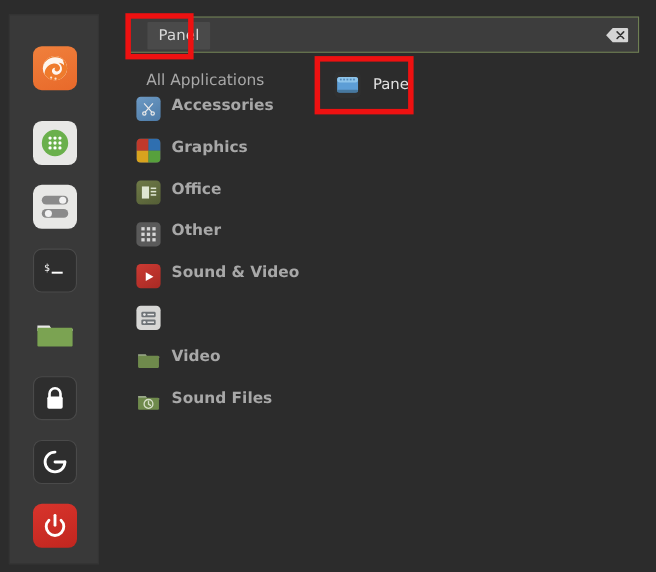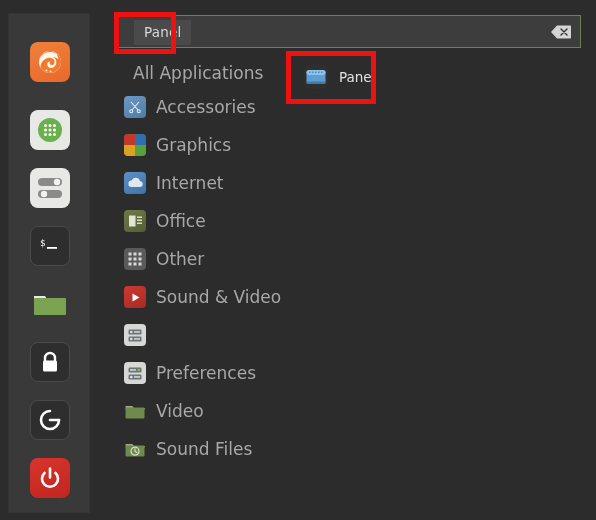--- a/index.html
+++ b/index.html
@@ -75,33 +75,34 @@
   }
 
   
   #categories {
     position: absolute;
     left: 15px; top: 58px;
     width: 175px;
   }
   .cat-row {
     height: 38px;
-    display: flex; align-items: center;
+    display: flex; align-items: flex-start;
     padding-left: 9px;
     box-sizing: border-box;
+    font-weight: bold;
   }
   .cat-head {
     height: 30px;
     display: flex; align-items: center;
     padding-left: 18px;
     box-sizing: border-box;
   }
   .cat-label {
     color: #a8a8a8;
-    font-size: 17px;
+    font-size: 14px;
     margin-left: 10px;
     white-space: nowrap;
   }
   .cat-head .cat-label { margin-left: 0; }
   .cat-icon {
     width: 22px; height: 22px;
     border-radius: 4px;
     flex: 0 0 22px;
     display:flex; align-items:center; justify-content:center;
     position: relative;
@@ -294,28 +295,20 @@
         <svg width="22" height="22" viewBox="0 0 22 22">
           <rect x="0" y="0" width="11" height="11" fill="#c0392b"></rect>
           <rect x="11" y="0" width="11" height="11" fill="#2f6fb0"></rect>
           <rect x="0" y="11" width="11" height="11" fill="#d8a31e"></rect>
           <rect x="11" y="11" width="11" height="11" fill="#57a03c"></rect>
         </svg>
       </span>
       <span class="cat-label">Graphics</span>
     </div>
 
-    <div class="cat-row">
-      <span class="cat-icon ic-internet">
-        <svg width="17" height="12" viewBox="0 0 17 12">
-          <path d="M4.5 10a3.2 3.2 0 0 1 .2-6.4A4.3 4.3 0 0 1 13 4.2a2.9 2.9 0 0 1-.4 5.8z" fill="#dfe8ef"></path>
-        </svg>
-      </span>
-      <span class="cat-label">Internet</span>
-    </div>
 
     <div class="cat-row">
       <span class="cat-icon ic-office">
         <svg width="15" height="14" viewBox="0 0 15 14">
           <rect x="1" y="1.5" width="6.5" height="11" fill="#dfe6d2"></rect>
           <g fill="#dfe6d2">
               <rect x="9" y="2.5" width="5" height="1.4"></rect>
               <rect x="9" y="5.5" width="5" height="1.4"></rect>
               <rect x="9" y="8.5" width="5" height="1.4"></rect>
             </g>
@@ -358,33 +351,20 @@
           <rect x="1.5" y="1.5" width="13" height="5" rx="1.2" fill="#6f7478"></rect>
           <rect x="1.5" y="8.5" width="13" height="5" rx="1.2" fill="#6f7478"></rect>
           <circle cx="4.3" cy="4" r="1.2" fill="#e6e6e6"></circle>
           <circle cx="4.3" cy="11" r="1.2" fill="#e6e6e6"></circle>
           <rect x="7" y="3.3" width="6" height="1.3" fill="#e6e6e6"></rect>
           <rect x="7" y="10.3" width="6" height="1.3" fill="#e6e6e6"></rect>
         </svg>
       </span>
     </div>
 
-    <div class="cat-row">
-      <span class="cat-icon ic-prefs">
-        <svg width="16" height="15" viewBox="0 0 16 15">
-          <rect x="1.5" y="1.5" width="13" height="5" rx="1.2" fill="#6f7478"></rect>
-          <rect x="1.5" y="8.5" width="13" height="5" rx="1.2" fill="#6f7478"></rect>
-          <circle cx="11.7" cy="4" r="1.3" fill="#7fc143"></circle>
-          <circle cx="4.3" cy="11" r="1.3" fill="#e6e6e6"></circle>
-          <rect x="3" y="3.3" width="6" height="1.3" fill="#e6e6e6"></rect>
-          <rect x="7" y="10.3" width="6" height="1.3" fill="#e6e6e6"></rect>
-        </svg>
-      </span>
-      <span class="cat-label">Preferences</span>
-    </div>
 
     <div class="cat-row">
       <span class="cat-icon ic-places">
         <svg width="22" height="19" viewBox="0 0 22 19">
           <path d="M1.5 4h7l1.3 2h11v1.5h-19z" fill="#9aa88a"></path>
           <rect x="1.5" y="5.5" width="19" height="11" rx="1" fill="#6f8a4c"></rect>
         </svg>
       </span>
       <span class="cat-label">Video</span>
     </div>

